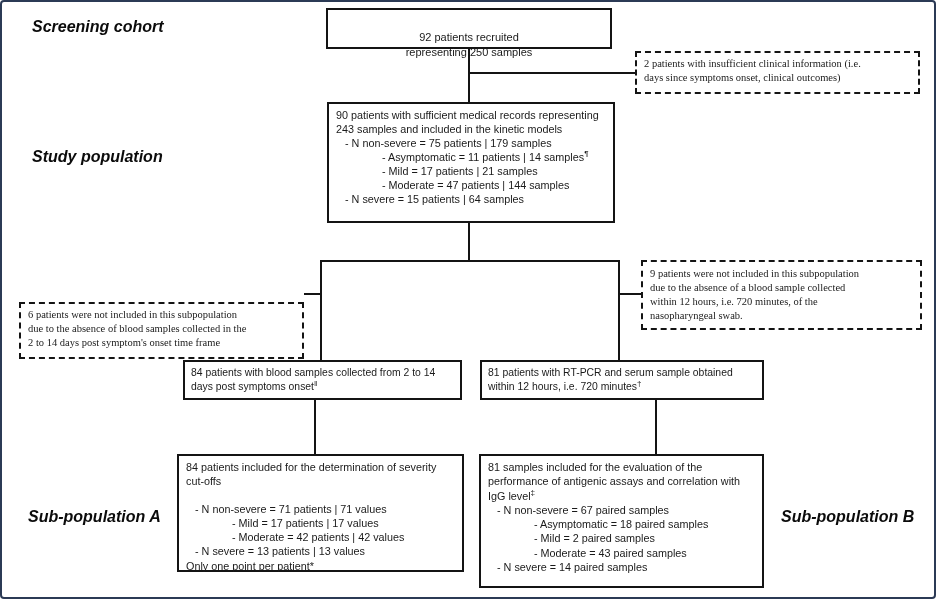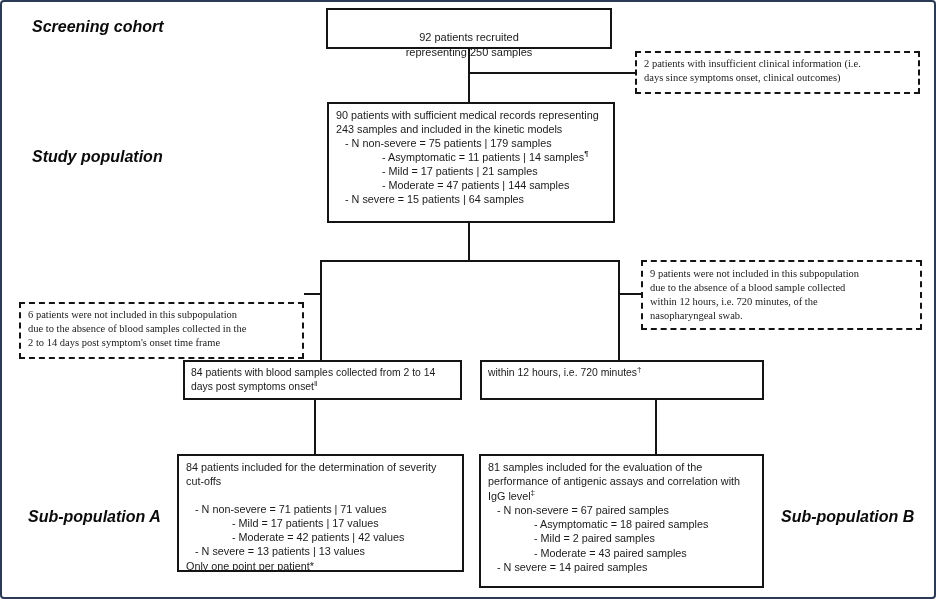--- a/index.html
+++ b/index.html
@@ -80,20 +80,21 @@
     <div class="tline">within 12 hours, i.e. 720 minutes, of the</div>
     <div class="tline">nasopharyngeal swab.</div>
   </div>
 
   <div class="box" style="left:181px; top:358px; width:279px; height:40px; font-size:10.4px; padding:4px 6px;">
     <div class="tline">84 patients with blood samples collected from 2 to 14</div>
     <div class="tline"><span>days post symptoms onset</span><sup class="fn">‖</sup></div>
   </div>
 
   <div class="box" style="left:478px; top:358px; width:284px; height:40px; font-size:10.4px; padding:4px 6px;">
+    <div class="tline">81 patients with RT-PCR and serum sample obtained</div>
     <div class="tline"><span>within 12 hours, i.e. 720 minutes</span><sup class="fn">†</sup></div>
   </div>
 
   <div class="box" style="left:175px; top:452px; width:287px; height:118px; line-height:1.32; padding-top:4px;">
     <div class="tline">84 patients included for the determination of severity cut-offs</div>
     <div class="spacer"></div>
     <div class="tline ind1">- N non-severe = 71 patients | 71 values</div>
     <div class="tline ind2">- Mild = 17 patients | 17 values</div>
     <div class="tline ind2">- Moderate = 42 patients | 42 values</div>
     <div class="tline ind1">- N severe = 13 patients | 13 values</div>

